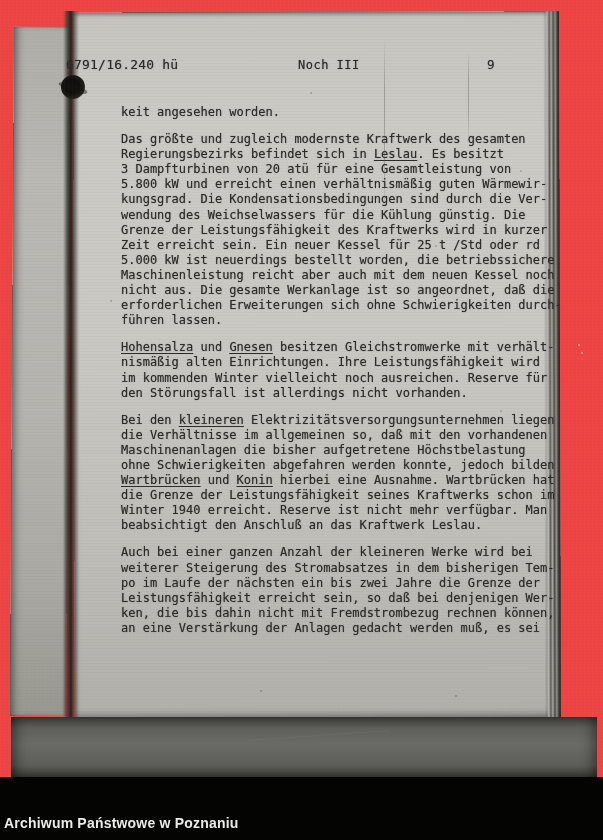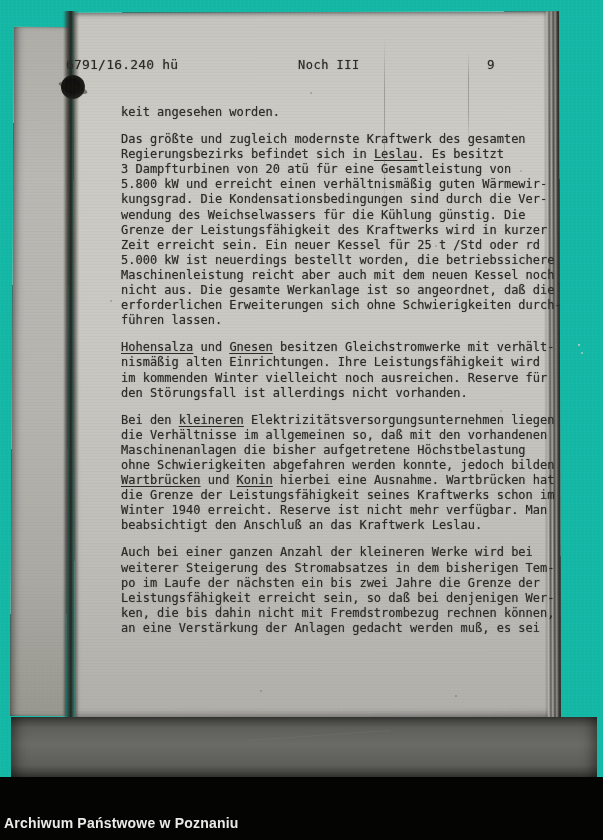--- a/index.html
+++ b/index.html
@@ -1,18 +1,18 @@
 <!DOCTYPE html>
 <html><head>
 <meta charset="utf-8">
 <style>
   html,body{margin:0;padding:0;background:#000;}
   .photo{
     position:relative;width:603px;height:840px;overflow:hidden;
-    background:#14b8a6;
+    background:#ef4444;
     font-family:"DejaVu Sans Mono", monospace;
   }
   
   .facing-edge{
     position:absolute;left:12px;top:27px;width:56px;height:689px;
     background:linear-gradient(180deg,#aeada8 0%,#b9b8b3 22%,#b5b4af 55%,#aaa9a4 80%,#98978f 100%);
     transform:rotate(0.35deg);
     box-shadow:inset 7px 0 9px -5px rgba(0,0,0,.55), inset -2px 0 3px rgba(0,0,0,.25);
   }
   

